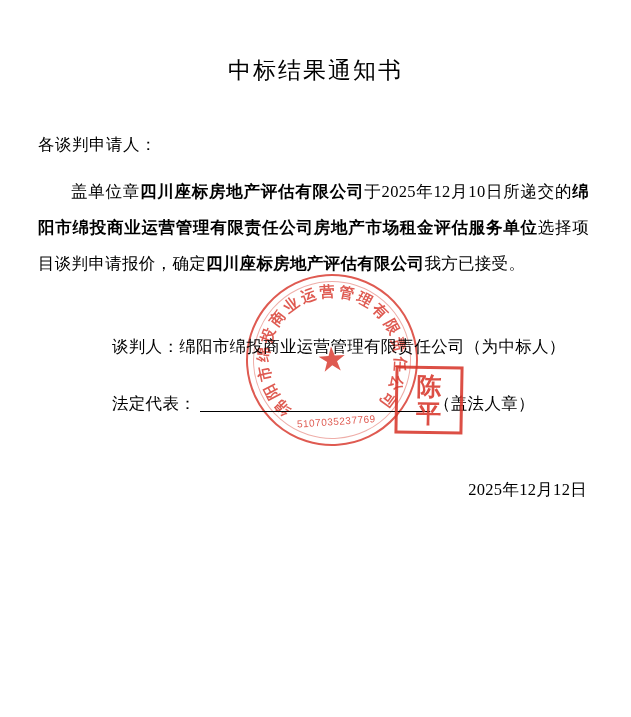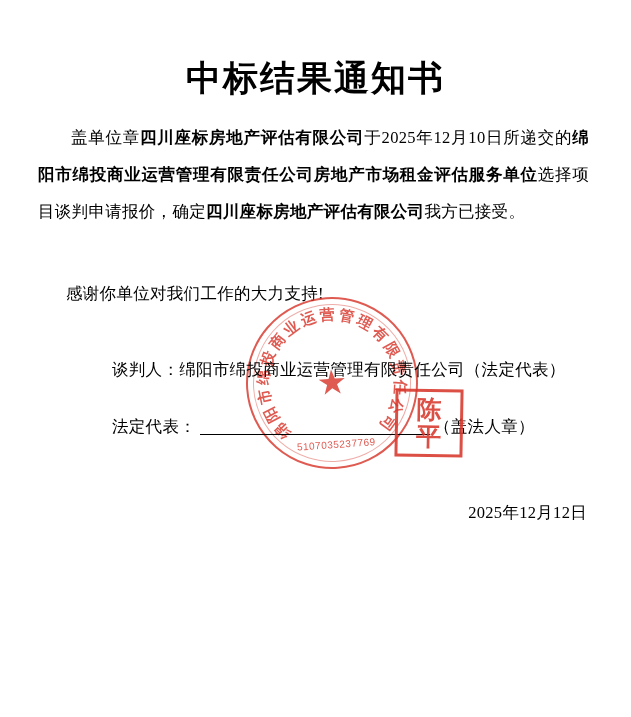--- a/index.html
+++ b/index.html
@@ -16,22 +16,22 @@
     overflow: hidden;
   }
   .page {
     position: relative;
     width: 631px;
     height: 717px;
     box-sizing: border-box;
   }
   .doc-title {
     text-align: center;
-    font-size: 35px;
-    font-weight: bold;
+    font-size: 23px;
+    font-weight: normal;
     letter-spacing: 2px;
     margin-top: 55px;
     font-family: "DejaVu Serif", "Liberation Serif", serif;
   }
   .salutation {
     margin-top: 48px;
     margin-left: 38px;
     font-size: 16.5px;
     letter-spacing: 0.5px;
   }
@@ -40,21 +40,20 @@
     margin-left: 38px;
     margin-right: 42px;
     font-size: 16.5px;
     line-height: 36px;
     text-align: justify;
     text-indent: 33px;
     letter-spacing: 0.3px;
   }
   .bold {
     font-weight: bold;
-    font-family: Liberation Mono, monospace;
   }
   .thanks {
     margin-top: 52px;
     margin-left: 66px;
     font-size: 16.5px;
     letter-spacing: 0.3px;
   }
   .sign-area {
     position: relative;
     margin-top: 54px;
@@ -166,26 +165,26 @@
     font-family: "DejaVu Serif", serif;
   }
 </style>
 </head>
 <body>
 
 <div class="page">
 
   <div class="doc-title">中标结果通知书</div>
 
+  <div class="salutation">各谈判申请人：</div>
 
   <div class="body-block">
     <span>盖单位章</span><span class="bold">四川座标房地产评估有限公司</span><span>于2025年12月10日所递交</span><span>的</span><span class="bold">绵阳市绵投商业运营管理有限责任公司房地产市场租金评估服务单位</span><span>选择项目谈判申请报价，确定</span><span class="bold">四川座标房地产评估有限公司</span><span>我方已接受。</span>
   </div>
 
-  <div class="thanks">感谢你单位对我们工作的大力支持!</div>
 
   <div class="sign-area">
 
     <div class="seal">
       <div class="seal-inner"></div>
       <div class="seal-star">★</div>
       <div class="seal-text" id="sealText">
           <span style="transform: translate(-50%, -50%) rotate(-130deg) translateY(-68px) rotate(0deg); transform-origin: 50% 50%;">绵</span>
           <span style="transform: translate(-50%, -50%) rotate(-113.75deg) translateY(-68px) rotate(0deg); transform-origin: 50% 50%;">阳</span>
           <span style="transform: translate(-50%, -50%) rotate(-97.5deg) translateY(-68px) rotate(0deg); transform-origin: 50% 50%;">市</span>
@@ -206,21 +205,21 @@
         </div>
       <div class="seal-num">5107035237769</div>
     </div>
 
     <div class="name-seal">
       <span>陈</span>
       <span>平</span>
     </div>
 
     <div class="sign-line">
-      <span>谈判人：</span><span>绵阳市绵投商业运营管理有限责任公司</span><span>（法定代表）</span>
+      <span>谈判人：</span><span>绵阳市绵投商业运营管理有限责任公司</span><span>（为中标人）</span>
     </div>
 
     <div class="sign-line second">
       <span>法定代表：</span><span class="blank-rule"></span><span>（盖法人章）</span>
     </div>
 
     <div class="date-line">2025年12月12日</div>
   </div>
 
 </div>

